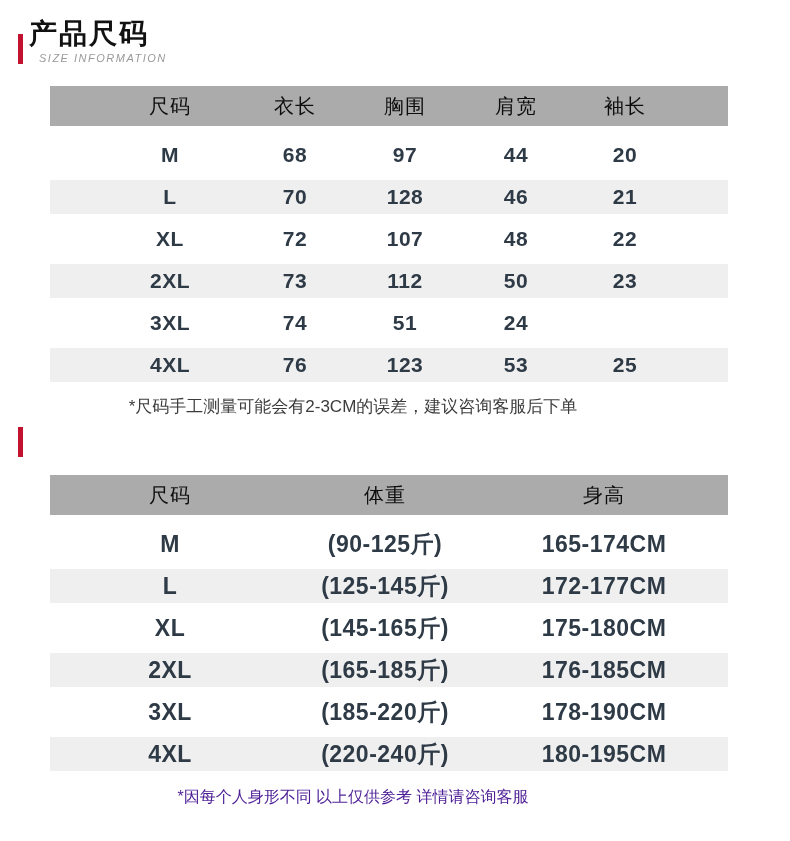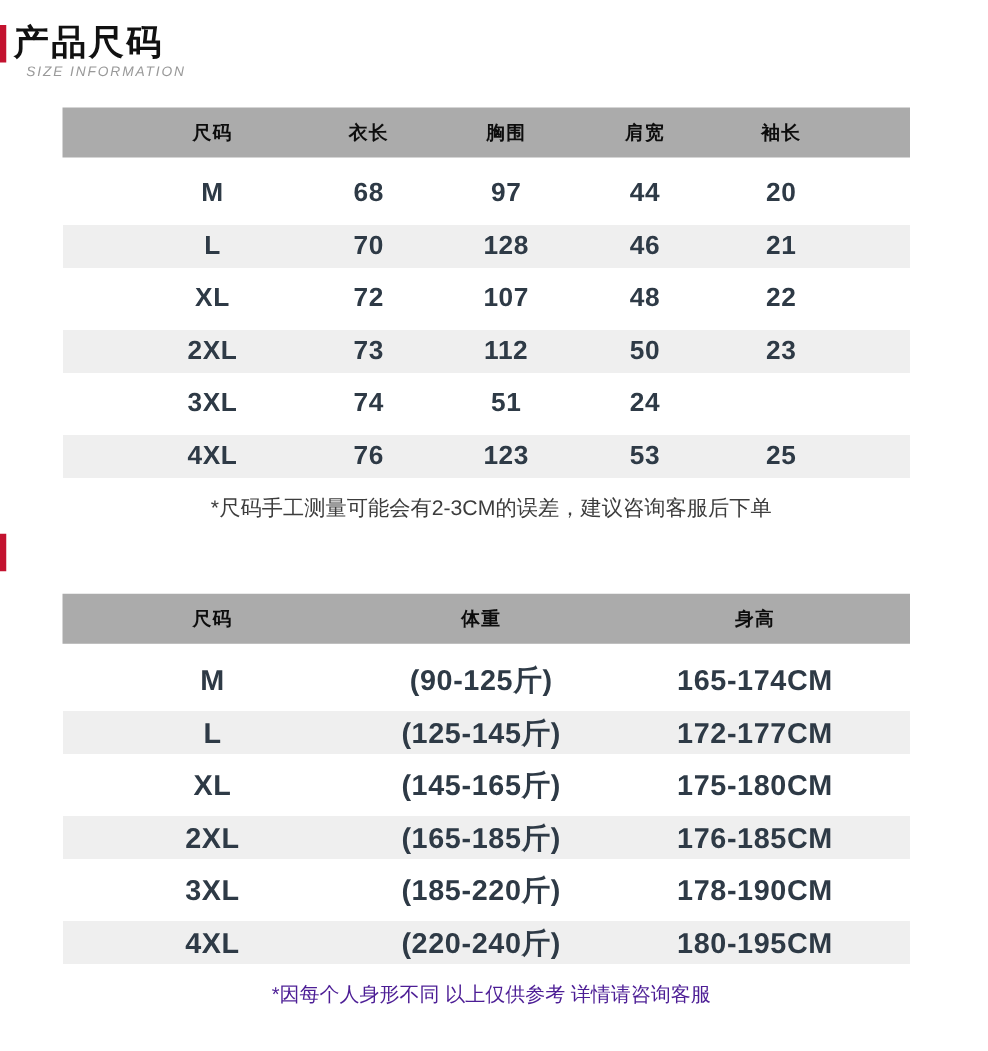--- a/index.html
+++ b/index.html
@@ -11,21 +11,21 @@
   }
   html,body{margin:0;padding:0;background:#fff;}
   .page{
     position:relative;
     width:790px;height:841px;
     background:#fff;
     font-family:"Liberation Sans","DejaVu Sans",sans-serif;
     overflow:hidden;
   }
   
-  .sec-head{display:flex;align-items:flex-start;}
+  .sec-head{display:flex;align-items:flex-end;margin-left:18px;}
   .sec-head.first{padding-top:18px;}
   .sec-head.second{margin-top:6px;}
   .accent-bar{
     width:5px;height:30px;margin-top:2px;
     background:var(--accent);
     flex:0 0 auto;
   }
   .title-col{margin-left:6px;}
   .sec-title{
     margin:0;font-size:28px;line-height:32px;
@@ -38,21 +38,21 @@
   }
   
   .size-table{width:678px;margin-left:50px;}
   .t1 .thead,.t1 .trow{display:grid;grid-template-columns:240px 10px 210px 12px 206px;}
   .t2 .thead,.t2 .trow{display:grid;grid-template-columns:240px 190px 248px;}
   .thead{
     height:40px;background:var(--header-bg);
     margin-bottom:8px;
   }
   .thead .cell{
-    font-weight:bold;font-size:15px;color:var(--header-text);
+    font-weight:normal;font-size:20px;color:var(--header-text);
     letter-spacing:1px;
   }
   .trow{height:42px;box-sizing:border-box;}
   .trow.striped{
     background:var(--stripe-bg);
     background-clip:content-box;
     padding:4px 0;
   }
   .cell{
     display:flex;align-items:center;justify-content:center;
@@ -61,21 +61,21 @@
   .trow .cell{
     font-weight:bold;color:var(--cell-text);
     letter-spacing:.5px;
   }
   .t1 .trow .cell{font-size:21px;}
   .t2 .trow .cell{font-size:23px;}
   .tbl1{margin-top:22px;}
   .tbl2{margin-top:18px;}
   
   .note{
-    width:706px;text-align:center;margin:0;padding-left:40px;
+    width:706px;text-align:center;margin:0;
   }
   .note1{margin-top:8px;font-size:17px;line-height:25px;color:#3c3c3c;}
   .note2{margin-top:10px;font-size:16px;line-height:24px;color:#4c1d95;}
 </style>
 </head>
 <body>
 
 <div class="page">
 
   <section>

